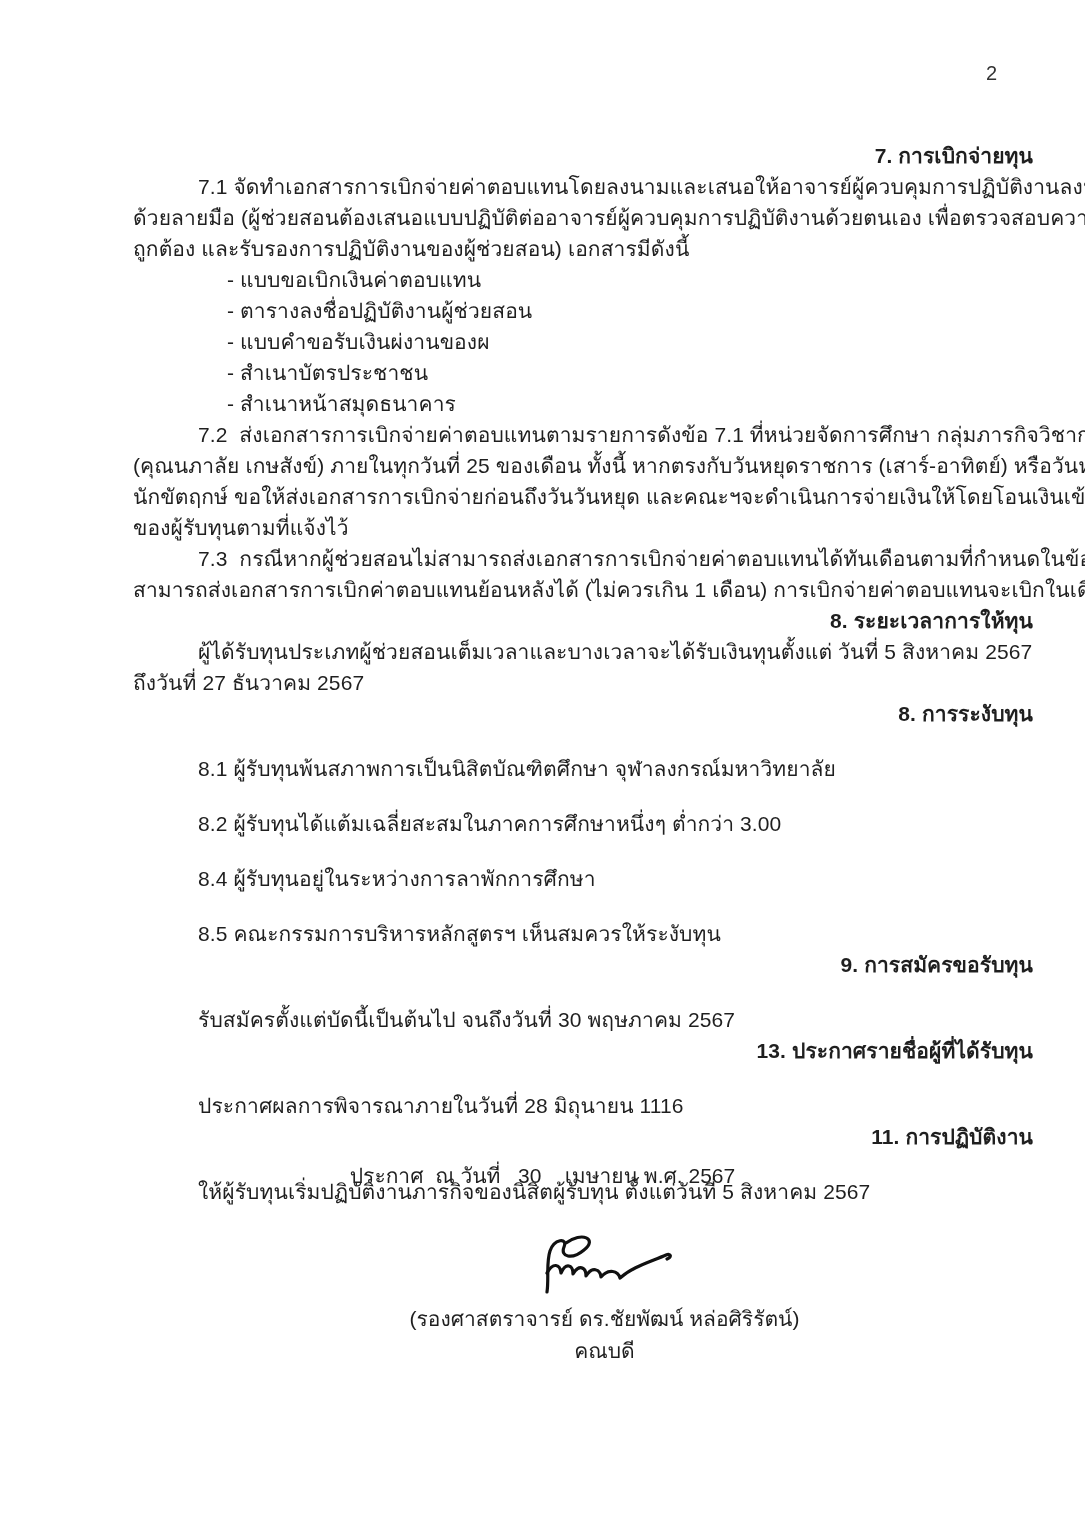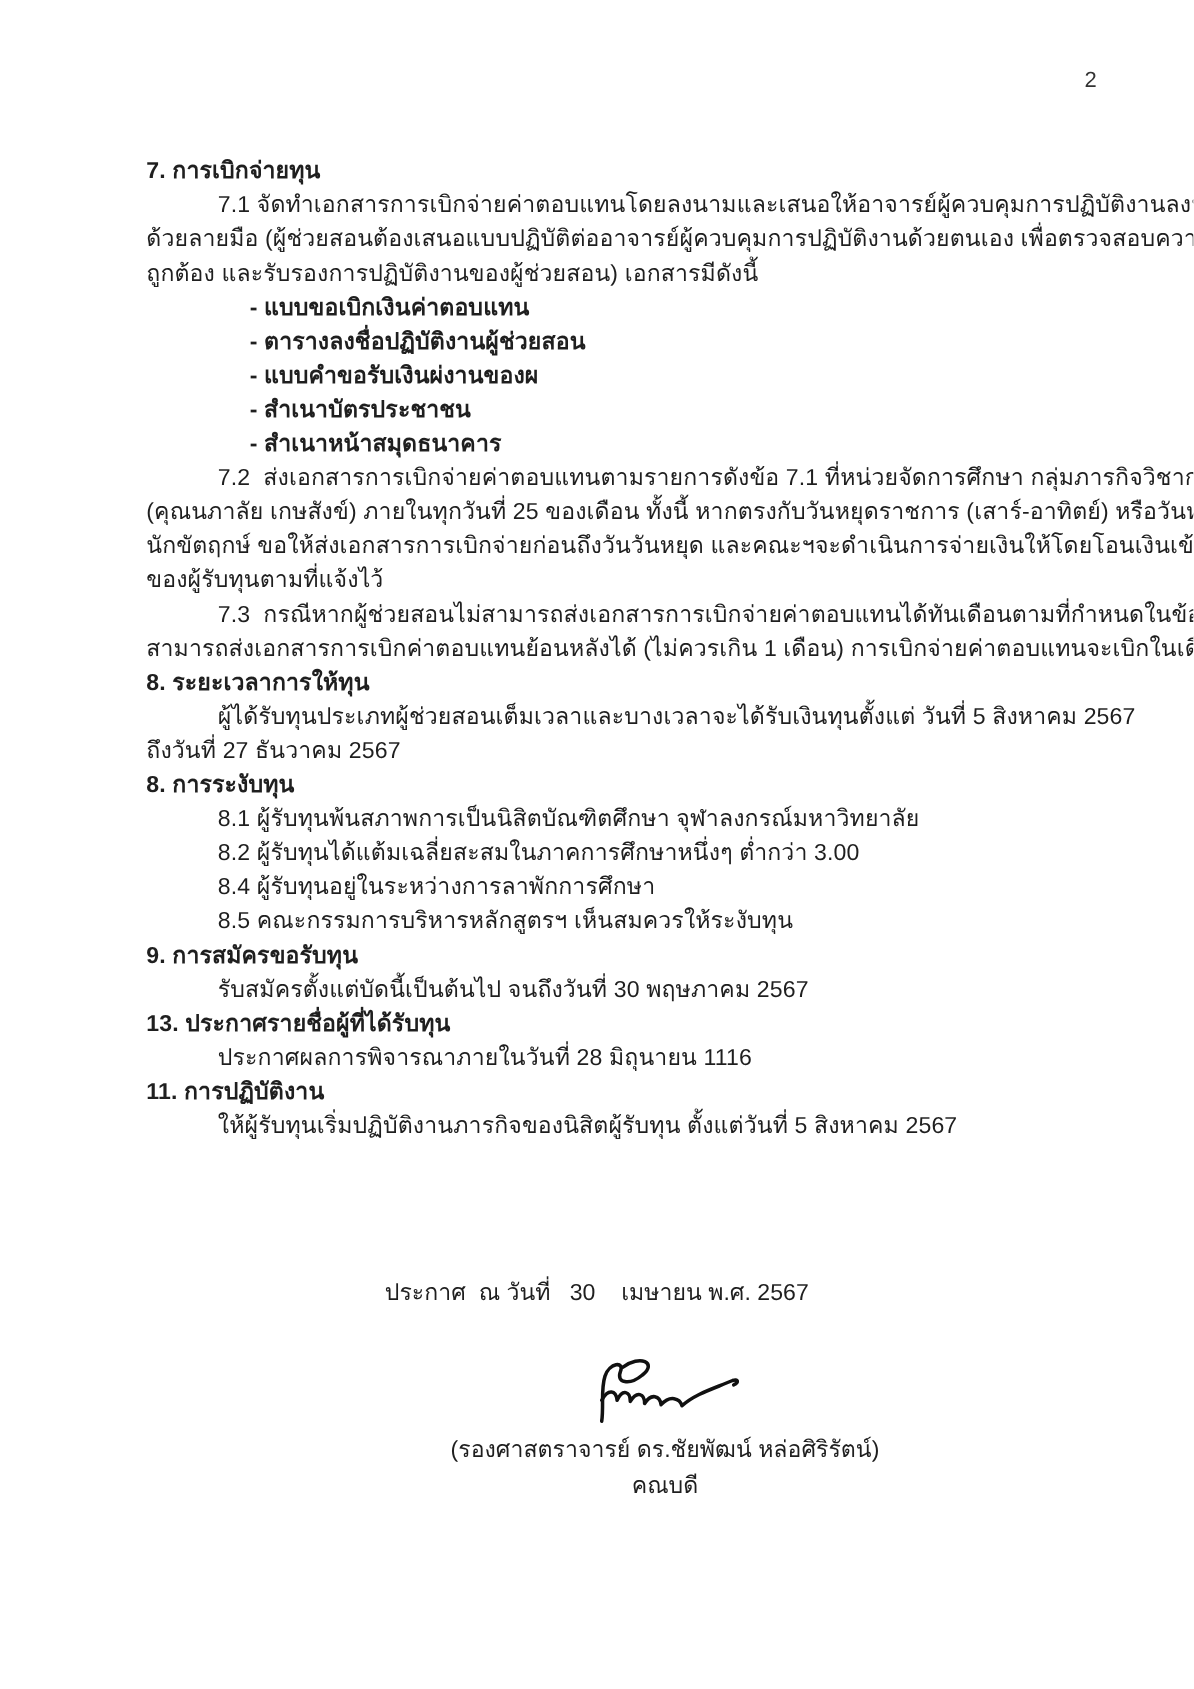--- a/index.html
+++ b/index.html
@@ -15,25 +15,25 @@
     position:absolute; top:62px; left:986px;
     font-size:20px; color:#333;
   }
   .content {
     position:absolute; top:140px; left:133px; width:900px;
   }
   .line {
     font-size:21px; line-height:31px;
     white-space:pre; letter-spacing:0.1px;
   }
-  .h  { font-weight:bold; }          
+  .h  { font-weight:bold;text-align:right; }          
   .pi { padding-left:65px; }         
   .pf { padding-left:0; }            
-  .li { padding-left:94px;font-weight:bold; }         
-  .ind{ padding-left:65px; }         
+  .li { padding-left:94px; }         
+  .ind{ padding-left:65px;margin-top:24px; }         
 
   .footer {
     position:absolute; top:1160px; left:0; width:1085px;
     text-align:center;
   }
   .date-line { font-size:21px; line-height:31px; white-space:pre; }
   .sig-block { transform:translateX(62px); }
   .sig-svg { display:block; margin:40px auto 0 auto; }
   .sig-svg path { fill:none; stroke:#111; stroke-width:3.2; stroke-linecap:round; stroke-linejoin:round; }
   .signer-name { font-size:21px; line-height:31px; margin-top:4px; white-space:pre; }

